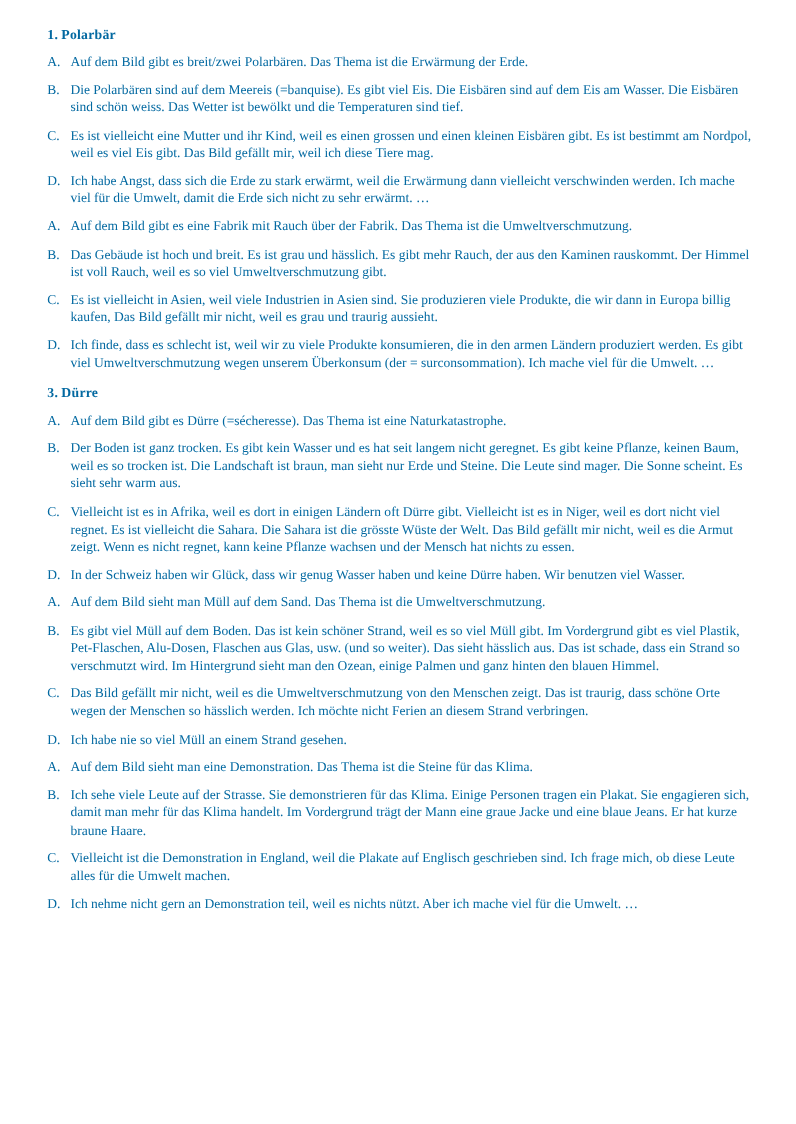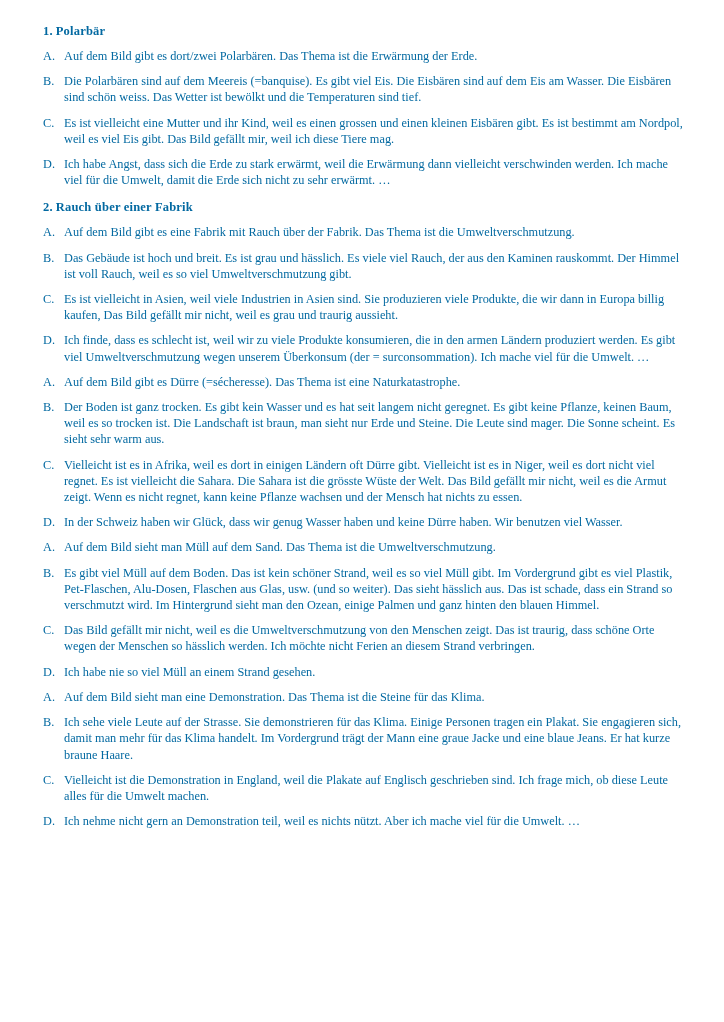--- a/index.html
+++ b/index.html
@@ -43,59 +43,59 @@
 <body>
 
 <div class="page">
 
   <div class="section">
     <div class="section-heading">
       <span class="section-number">1.</span><span>Polarbär</span>
     </div>
     <div class="item">
       <span class="item-letter">A.</span>
-      <span class="item-text">Auf dem Bild gibt es dort/zwei Polarbären. Das Thema ist die Erwärmung der Erde.</span>
+      <span class="item-text">Auf dem Bild gibt es breit/zwei Polarbären. Das Thema ist die Erwärmung der Erde.</span>
     </div>
     <div class="item">
       <span class="item-letter">B.</span>
       <span class="item-text">Die Polarbären sind auf dem Meereis (=banquise). Es gibt viel Eis. Die Eisbären sind auf dem Eis am Wasser. Die Eisbären sind schön weiss. Das Wetter ist bewölkt und die Temperaturen sind tief.</span>
     </div>
     <div class="item">
       <span class="item-letter">C.</span>
       <span class="item-text">Es ist vielleicht eine Mutter und ihr Kind, weil es einen grossen und einen kleinen Eisbären gibt. Es ist bestimmt am Nordpol, weil es viel Eis gibt. Das Bild gefällt mir, weil ich diese Tiere mag.</span>
     </div>
     <div class="item">
       <span class="item-letter">D.</span>
       <span class="item-text">Ich habe Angst, dass sich die Erde zu stark erwärmt, weil die Erwärmung dann vielleicht verschwinden werden. Ich mache viel für die Umwelt, damit die Erde sich nicht zu sehr erwärmt. …</span>
     </div>
   </div>
 
   <div class="section">
-    <div class="section-heading">
-      <span class="section-number">2.</span><span>Rauch über einer Fabrik</span>
-    </div>
     <div class="item">
       <span class="item-letter">A.</span>
       <span class="item-text">Auf dem Bild gibt es eine Fabrik mit Rauch über der Fabrik. Das Thema ist die Umweltverschmutzung.</span>
     </div>
     <div class="item">
       <span class="item-letter">B.</span>
-      <span class="item-text">Das Gebäude ist hoch und breit. Es ist grau und hässlich. Es viele viel Rauch, der aus den Kaminen rauskommt. Der Himmel ist voll Rauch, weil es so viel Umweltverschmutzung gibt.</span>
+      <span class="item-text">Das Gebäude ist hoch und breit. Es ist grau und hässlich. Es gibt mehr Rauch, der aus den Kaminen rauskommt. Der Himmel ist voll Rauch, weil es so viel Umweltverschmutzung gibt.</span>
     </div>
     <div class="item">
       <span class="item-letter">C.</span>
       <span class="item-text">Es ist vielleicht in Asien, weil viele Industrien in Asien sind. Sie produzieren viele Produkte, die wir dann in Europa billig kaufen, Das Bild gefällt mir nicht, weil es grau und traurig aussieht.</span>
     </div>
     <div class="item">
       <span class="item-letter">D.</span>
       <span class="item-text">Ich finde, dass es schlecht ist, weil wir zu viele Produkte konsumieren, die in den armen Ländern produziert werden. Es gibt viel Umweltverschmutzung wegen unserem Überkonsum (der = surconsommation). Ich mache viel für die Umwelt.  …</span>
     </div>
   </div>
 
   <div class="section">
+    <div class="section-heading">
+      <span class="section-number">3.</span><span>Dürre</span>
+    </div>
     <div class="item">
       <span class="item-letter">A.</span>
       <span class="item-text">Auf dem Bild gibt es Dürre (=sécheresse). Das Thema ist eine Naturkatastrophe.</span>
     </div>
     <div class="item">
       <span class="item-letter">B.</span>
       <span class="item-text">Der Boden ist ganz trocken. Es gibt kein Wasser und es hat seit langem nicht geregnet. Es gibt keine Pflanze, keinen Baum, weil es so trocken ist. Die Landschaft ist braun, man sieht nur Erde und Steine. Die Leute sind mager. Die Sonne scheint. Es sieht sehr warm aus.</span>
     </div>
     <div class="item">
       <span class="item-letter">C.</span>

